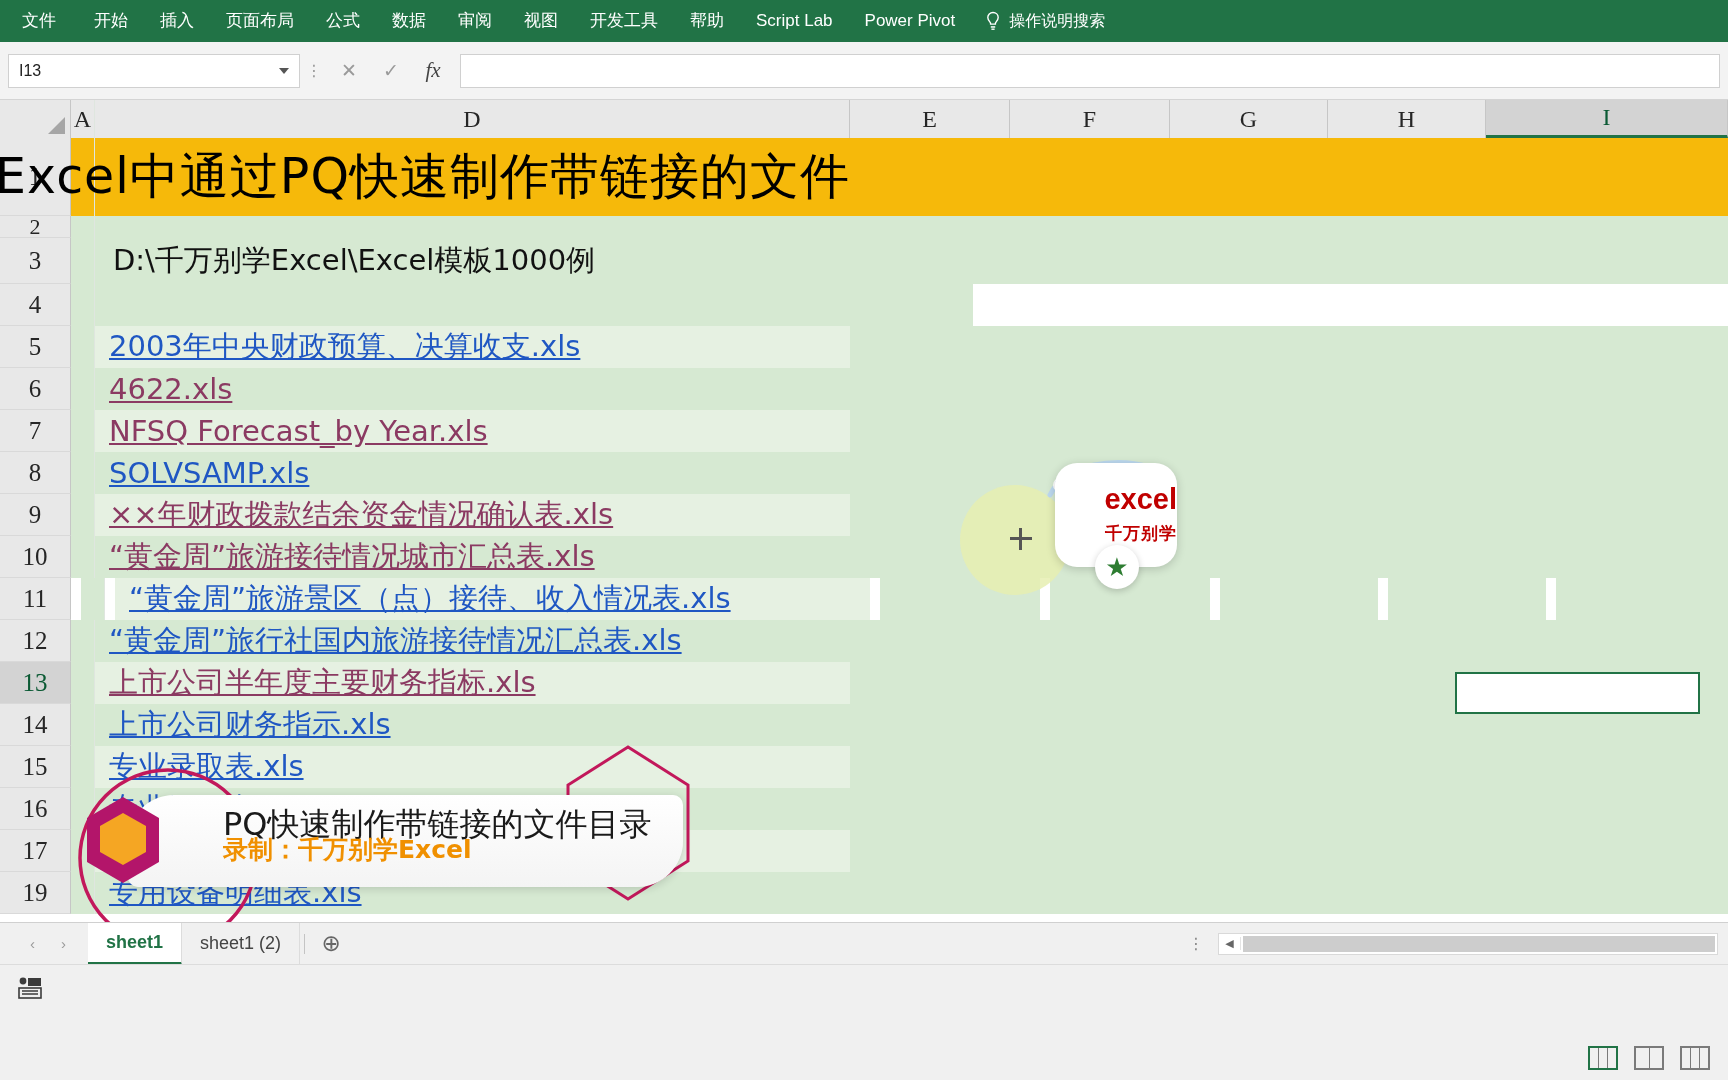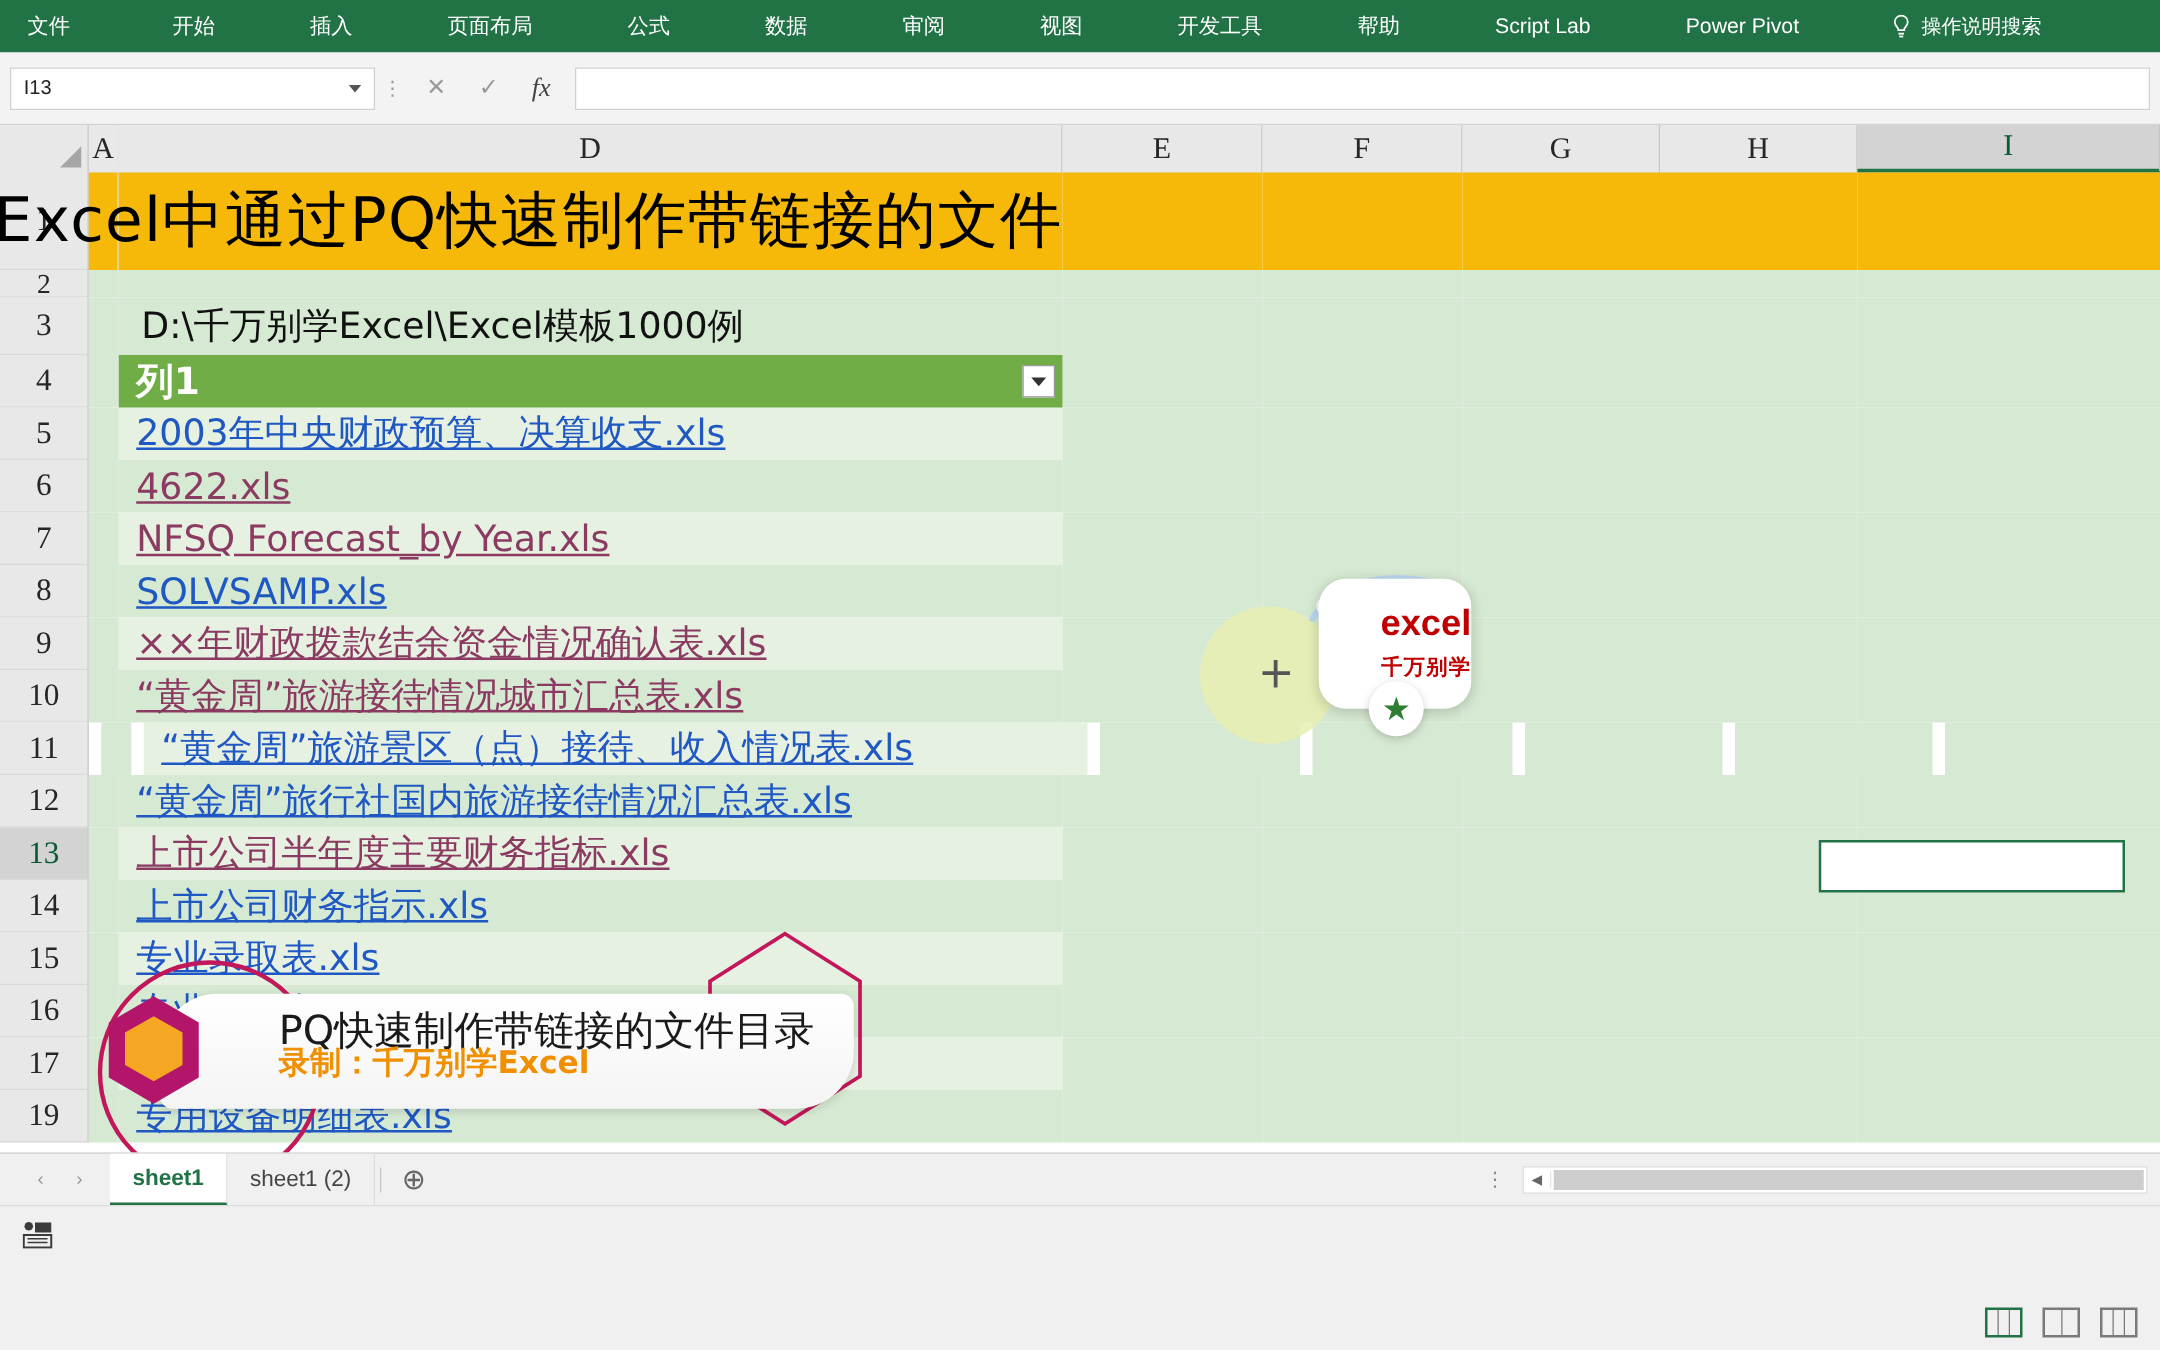--- a/index.html
+++ b/index.html
@@ -7,21 +7,21 @@
   body {
     font-family:"Liberation Sans","DejaVu Sans",sans-serif;
     background:#ffffff;
     -webkit-font-smoothing:antialiased;
   }
   #app { position:relative; width:1728px; height:1080px; }
 
   
   .ribbon {
     position:absolute; left:0; top:0; width:1728px; height:42px;
-    background:#217346; display:flex; align-items:center;gap:44px;
+    background:#217346; display:flex; align-items:center;
   }
   .ribbon-tab {
     color:#ffffff; font-size:17px; padding:0 16px; height:42px;
     line-height:42px; white-space:nowrap; cursor:default;
   }
   .ribbon-tab.first { padding-left:22px; padding-right:22px;}
   .tell-me { display:flex; align-items:center; gap:8px; padding-left:14px; }
   .bulb { width:16px; height:20px; position:relative; }
   .bulb svg { display:block; }
   .tell-me-text { color:#fff; font-size:16px; white-space:nowrap; }
@@ -304,26 +304,20 @@
         <div class="cell cellE sheetbg"></div>
         <div class="cell cellF sheetbg"></div>
         <div class="cell cellG sheetbg"></div>
         <div class="cell cellH sheetbg"></div>
         <div class="cell cellI sheetbg"></div>
       </div>
 
       <div class="row" style="height:42px">
         <div class="rh">4</div>
         <div class="cell cellA sheetbg"></div>
-        <div class="cell cellD tblhead">
-          <span>列1</span>
-          <span class="filter-btn">
-              <i></i>
-            </span>
-        </div>
         <div class="cell cellE sheetbg"></div>
         <div class="cell cellF sheetbg"></div>
         <div class="cell cellG sheetbg"></div>
         <div class="cell cellH sheetbg"></div>
         <div class="cell cellI sheetbg"></div>
       </div>
 
       <div id="file-rows">
           <div class="row" style="height: 42px;">
             <div class="rh">5</div>

